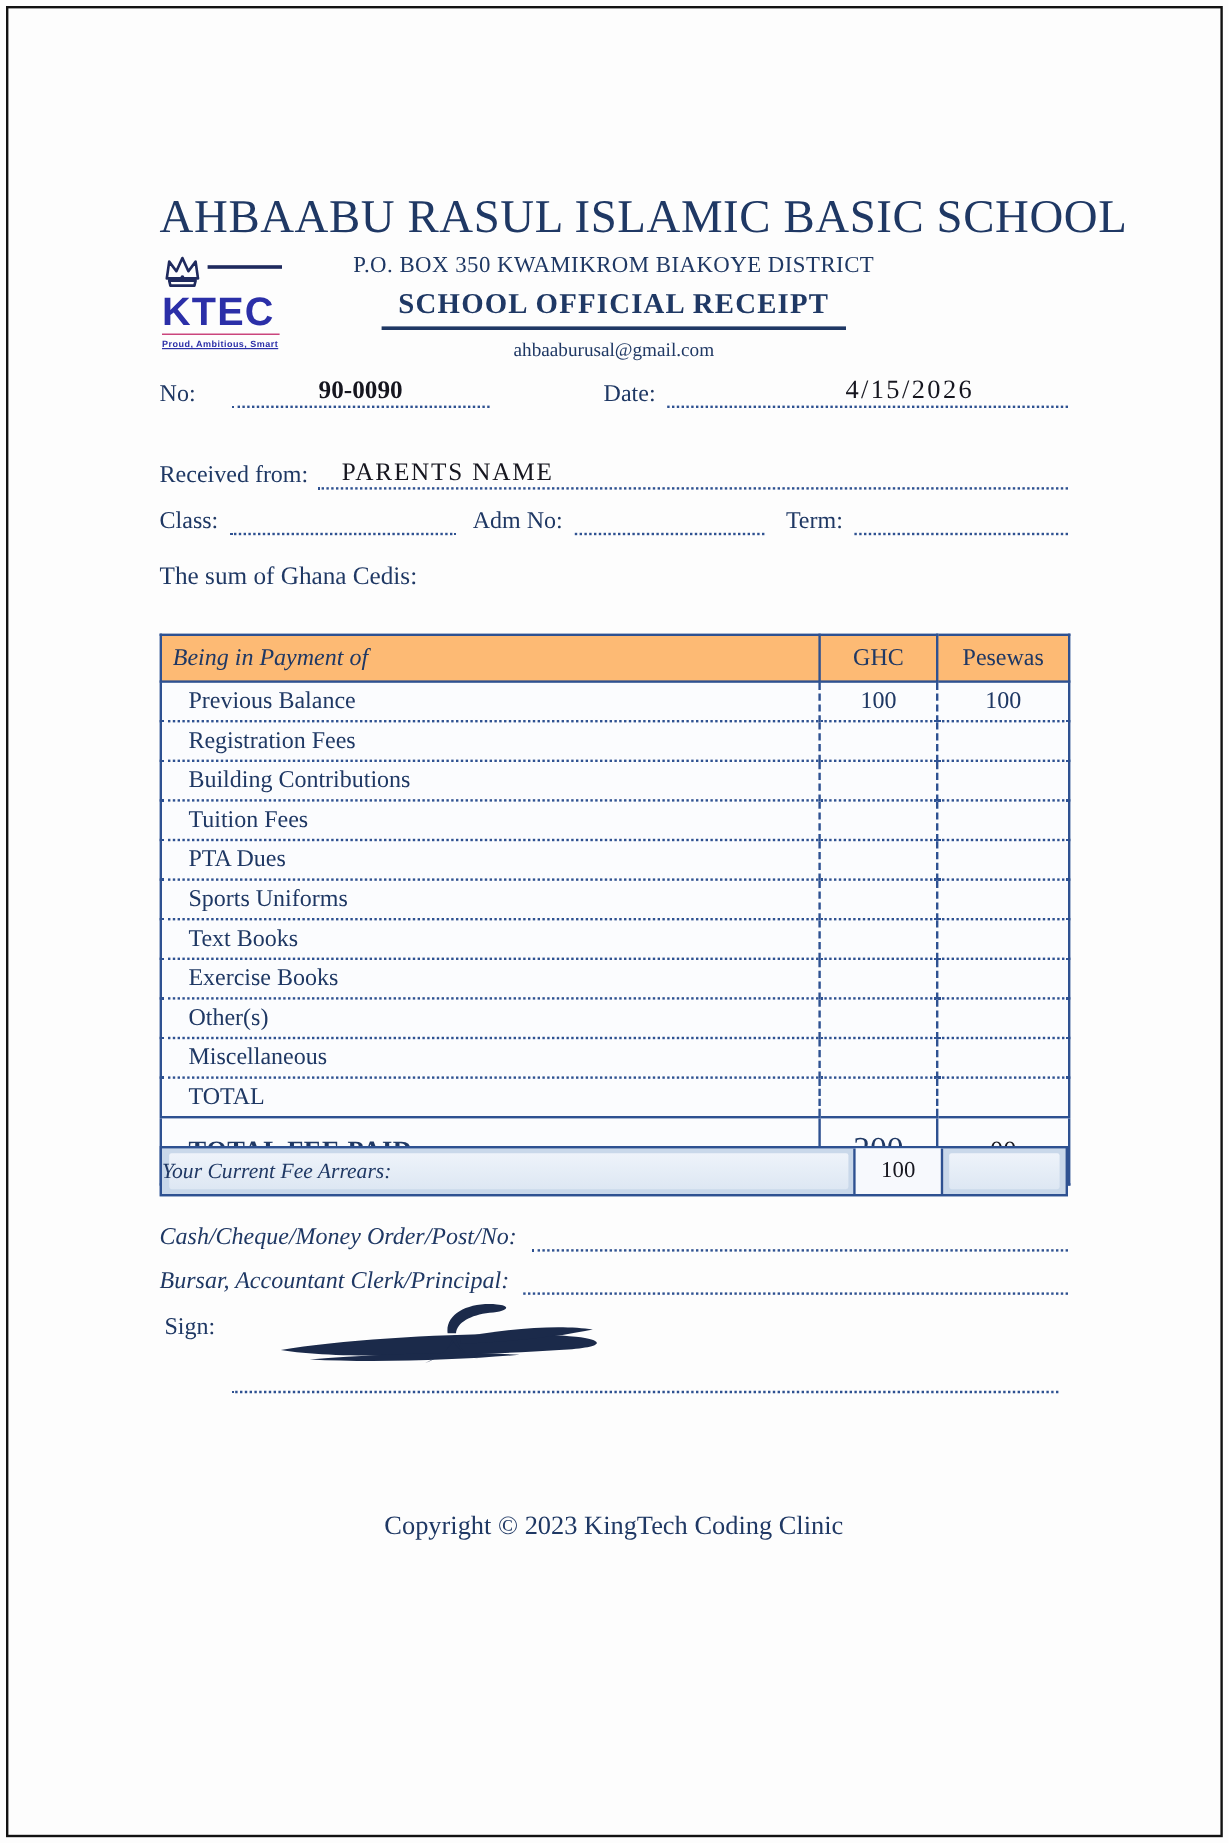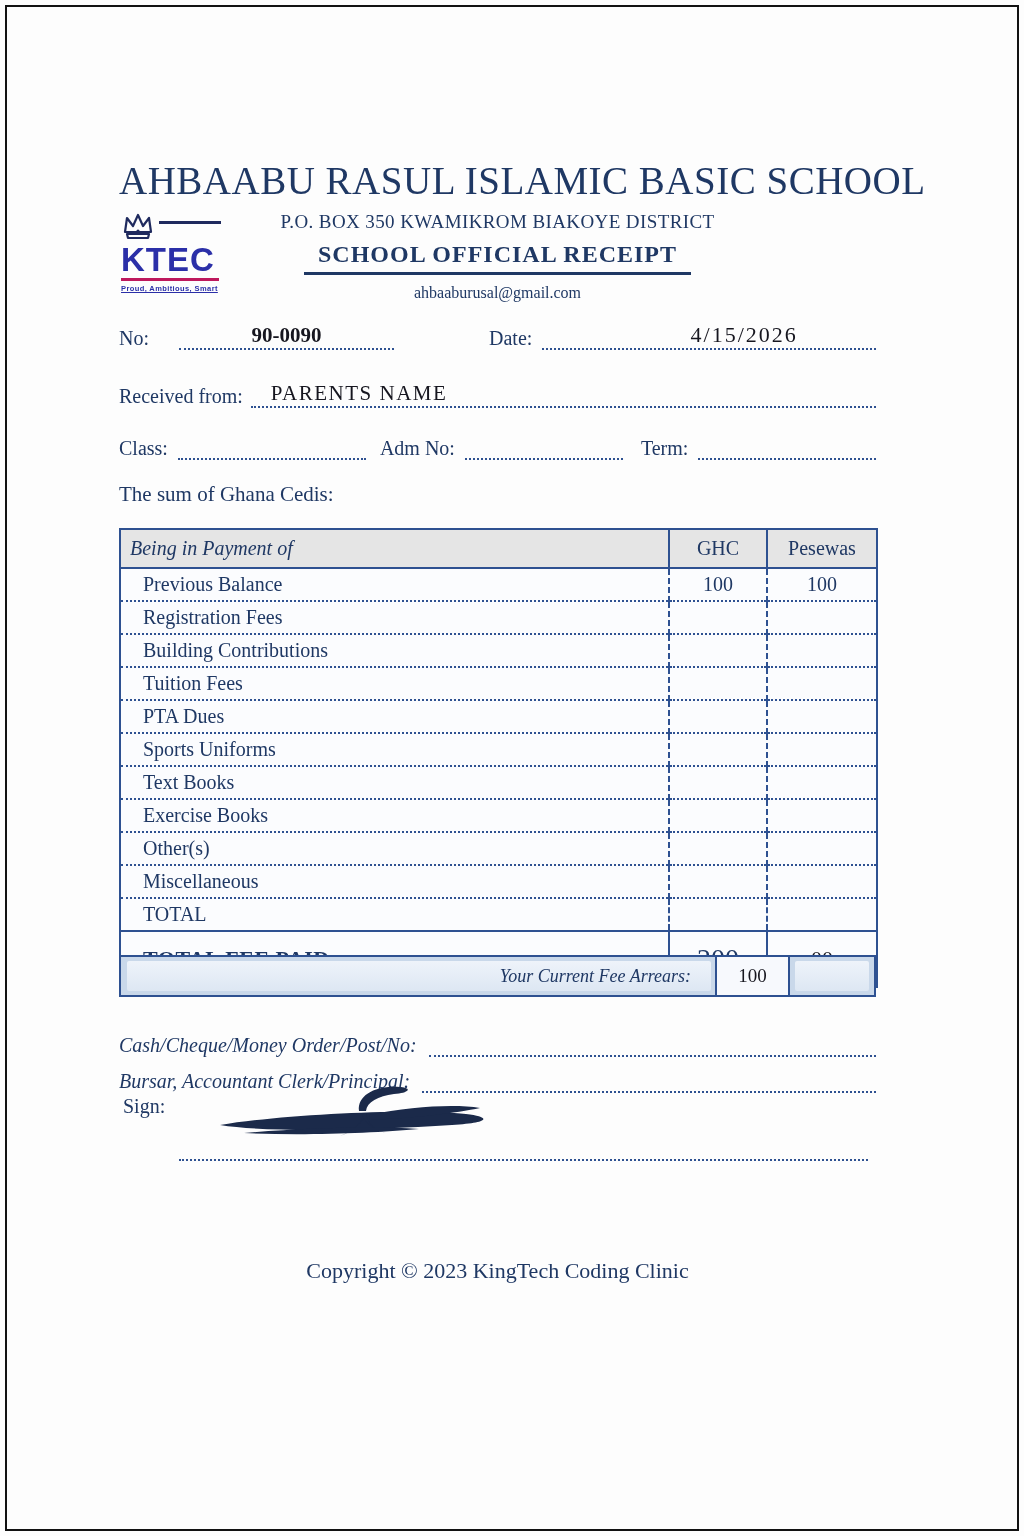--- a/index.html
+++ b/index.html
@@ -1,70 +1,70 @@
 <!DOCTYPE html>
 <html><head>
 <meta charset="utf-8">
 <style>
   html,body{margin:0;padding:0;background:#ffffff;}
   .page{position:relative;width:1024px;height:1536px;background:#fdfdfd;overflow:hidden;
         font-family:"Liberation Serif", serif;color:#1f3864;}
   .frame{position:absolute;inset:5px;border:2px solid #121212;}
-  .doc{position:absolute;left:119px;top:158px;width:757px;}
+  .doc{position:absolute;left:133px;top:158px;width:757px;}
 
   
   .school-name{margin:0;text-align:center;font-size:39px;font-weight:normal;
                color:#1f3864;white-space:nowrap;letter-spacing:.5px;}
   .header-mid{position:relative;min-height:130px;margin-top:8px;}
   .logo{position:absolute;left:2px;top:2px;width:108px;text-align:left;}
   .logo-crownline{display:flex;align-items:center;gap:4px;height:30px;}
   .logo-text{font-family:"Liberation Sans", sans-serif;font-weight:bold;font-size:33px;
-             color:#2b2fa8;letter-spacing:1px;line-height:1;border-bottom:3px solid #be185d;
+             color:#2b2fa8;letter-spacing:1px;line-height:1;border-bottom:1px solid #be185d;
              display:inline-block;padding:0 4px 2px 0;}
   .logo-tagline{font-family:"Liberation Sans", sans-serif;font-weight:bold;font-size:7.5px;
                 color:#2b2fa8;text-decoration:underline;letter-spacing:.4px;margin-top:3px;}
   .hdr-center{text-align:center;}
   .school-address{font-size:19px;letter-spacing:.4px;margin:2px 0 8px;}
   .receipt-title{display:inline-block;font-size:24px;font-weight:bold;letter-spacing:1px;
                  border-bottom:3px solid #1f3864;padding:0 14px 4px;}
   .school-email{font-size:16px;margin-top:9px;}
 
   
   .frow{position:absolute;left:0;right:0;display:flex;align-items:flex-end;}
-  .lbl{color:#1f3864;font-size:20px;flex:0 0 auto;white-space:nowrap;margin-top:14px;}
+  .lbl{color:#1f3864;font-size:20px;flex:0 0 auto;white-space:nowrap;}
   .dotline{border-bottom:2px dotted #2e5191;text-align:center;color:#16161f;
            font-size:21px;line-height:1.1;padding-bottom:1px;}
   .row-no-date{top:155px;}
   .row-received{top:211px;}
   .row-class{top:265px;}
   .row-sum{top:310px;}
   .bold{font-weight:bold;}
   .lspace{letter-spacing:1.5px;margin-top:13px;}
 
   
   .fee-table{position:absolute;top:370px;left:0;border-collapse:collapse;table-layout:fixed;
              width:757px;background:#fbfcfe;}
-  .fee-table th{background:#e5e5e5;border:2px solid #2e5191;font-size:20px;font-weight:normal;
+  .fee-table th{background:#fdba74;border:2px solid #2e5191;font-size:20px;font-weight:normal;
                 height:35px;color:#1f3864;}
   .th-desc{text-align:left;font-style:italic;padding-left:9px;}
   .fee-table td{height:29px;font-size:20px;color:#1f3864;overflow:hidden;}
   .fee-table tbody td{border-bottom:2px dotted #2e5191;}
   .td-label{padding-left:22px;text-align:left;}
   .td-ghc,.td-pesewas{border-left:2px dashed #2e5191;text-align:center;color:#17171f;}
   .fee-table{border:2px solid #2e5191;}
   
   .total-row td{border-top:2px solid #2e5191;height:52px;border-bottom:none;}
   .total-row .td-label{font-weight:bold;font-size:22px;color:#1f3864;letter-spacing:.5px;}
   .total-row .td-ghc{border-left:2px solid #2e5191;font-size:28px;color:#1f3864;}
   .total-row .td-pesewas{border-left:2px solid #2e5191;font-size:22px;color:#17171f;}
   
   .arrears{position:absolute;top:797px;left:0;width:753px;height:38px;display:flex;
            border:2px solid #2e5191;border-top:2px solid #2e5191;background:#c9d8ea;}
   .arrears-left{flex:0 0 570px;position:relative;display:flex;align-items:center;
-                justify-content:flex-end;padding-right:24px;}
+                padding-right:6px;}
   .arrears-inset{position:absolute;left:6px;top:4px;bottom:4px;right:4px;
                  background:linear-gradient(#eef3fa,#dde7f3);border-radius:2px;}
   .arrears-label{position:relative;font-style:italic;font-size:18px;color:#1f3864;}
   .arrears-value{flex:0 0 71px;border-left:2px solid #2e5191;border-right:2px solid #2e5191;
                  background:#f7f9fd;display:flex;align-items:center;justify-content:center;
                  font-size:19px;color:#17171f;}
   .arrears-right{flex:1;position:relative;}
   .arrears-right .arrears-inset{left:5px;right:5px;}
 
   

